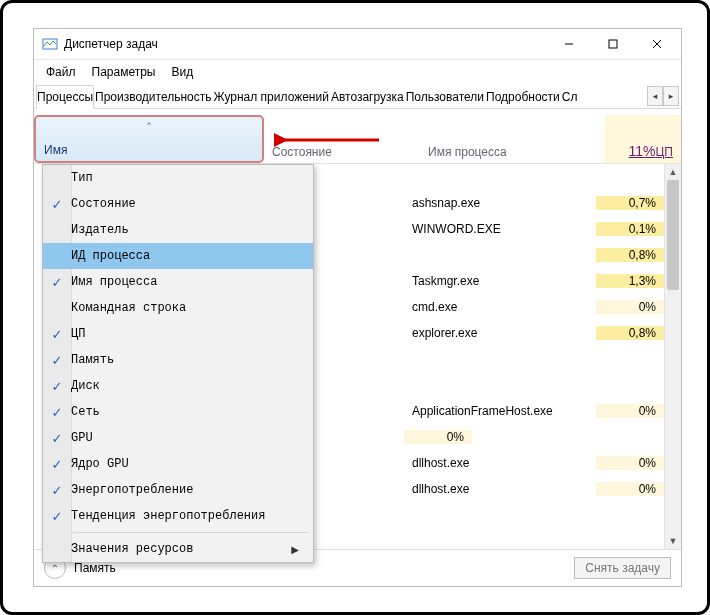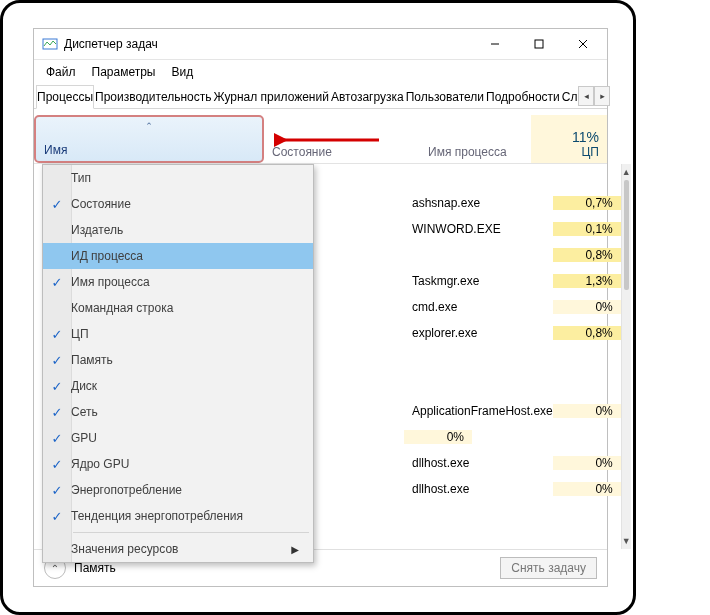--- a/index.html
+++ b/index.html
@@ -4,24 +4,24 @@
 <style>
   html, body {
     margin: 0;
     padding: 0;
     font-family: "Segoe UI", Tahoma, sans-serif;
     font-size: 12px;
     background: #fff;
   }
   .frame {
     box-sizing: border-box;
-    width: 636px;
+    width: 710px;
     height: 615px;
     border: 3px solid #000;
-    border-radius: 20px;
+    border-radius: 12px;
     position: relative;
     overflow: hidden;
     padding: 10px;
   }
   .window {
     position: absolute;
     left: 30px;
     top: 25px;
     right: 25px;
     bottom: 25px;
@@ -127,24 +127,25 @@
   .col-name .sort-ind {
     align-self: center;
     font-size: 9px;
     color: #486a9a;
     margin-bottom: auto;
   }
   .col-state { flex: 0 0 140px; display:flex; align-items:flex-end; padding:4px 8px; color:#667; }
   .col-proc  { flex: 1 1 auto; display:flex; align-items:flex-end; padding:4px 8px; color:#667; }
   .col-cpu   {
     flex: 0 0 60px;
-    display:flex; flex-direction:column; align-items:flex-end; justify-content:flex-end;
+    display:flex; flex-direction:row; align-items:flex-end; justify-content:flex-end;
     padding:4px 8px;
     background:#fff7db;
-    color:#0c4a6e;
+    color:#701a75;
+    text-decoration:underline;
   }
   .col-cpu .pct { font-size:14px; }
 
   
   .annot-arrow {
     position: absolute;
     pointer-events: none;
   }
 
   
@@ -199,21 +200,21 @@
     align-items:center;
     height:26px;
     padding: 0 14px 0 0;
   }
   .cm-check {
     width:28px;
     display:flex; align-items:center; justify-content:center;
     color:#1a63c7;
     font-size:13px;
   }
-  .cm-label { flex:1; color:#404040; }
+  .cm-label { flex:1; color:#000000;font-family:Liberation Mono, monospace; }
   .cm-arrow { color:#333; font-size:10px; }
   .cm-item.highlight {
     background:#8fc7ef;
   }
   .cm-sep {
     height:1px; background:#d4d4d4; margin:3px 4px 3px 30px;
   }
   .cm-gutter {
     position:absolute; left:0; top:0; bottom:0; width:28px;
     background:#eaeaea; border-right:1px solid #dcdcdc; z-index:-1;

